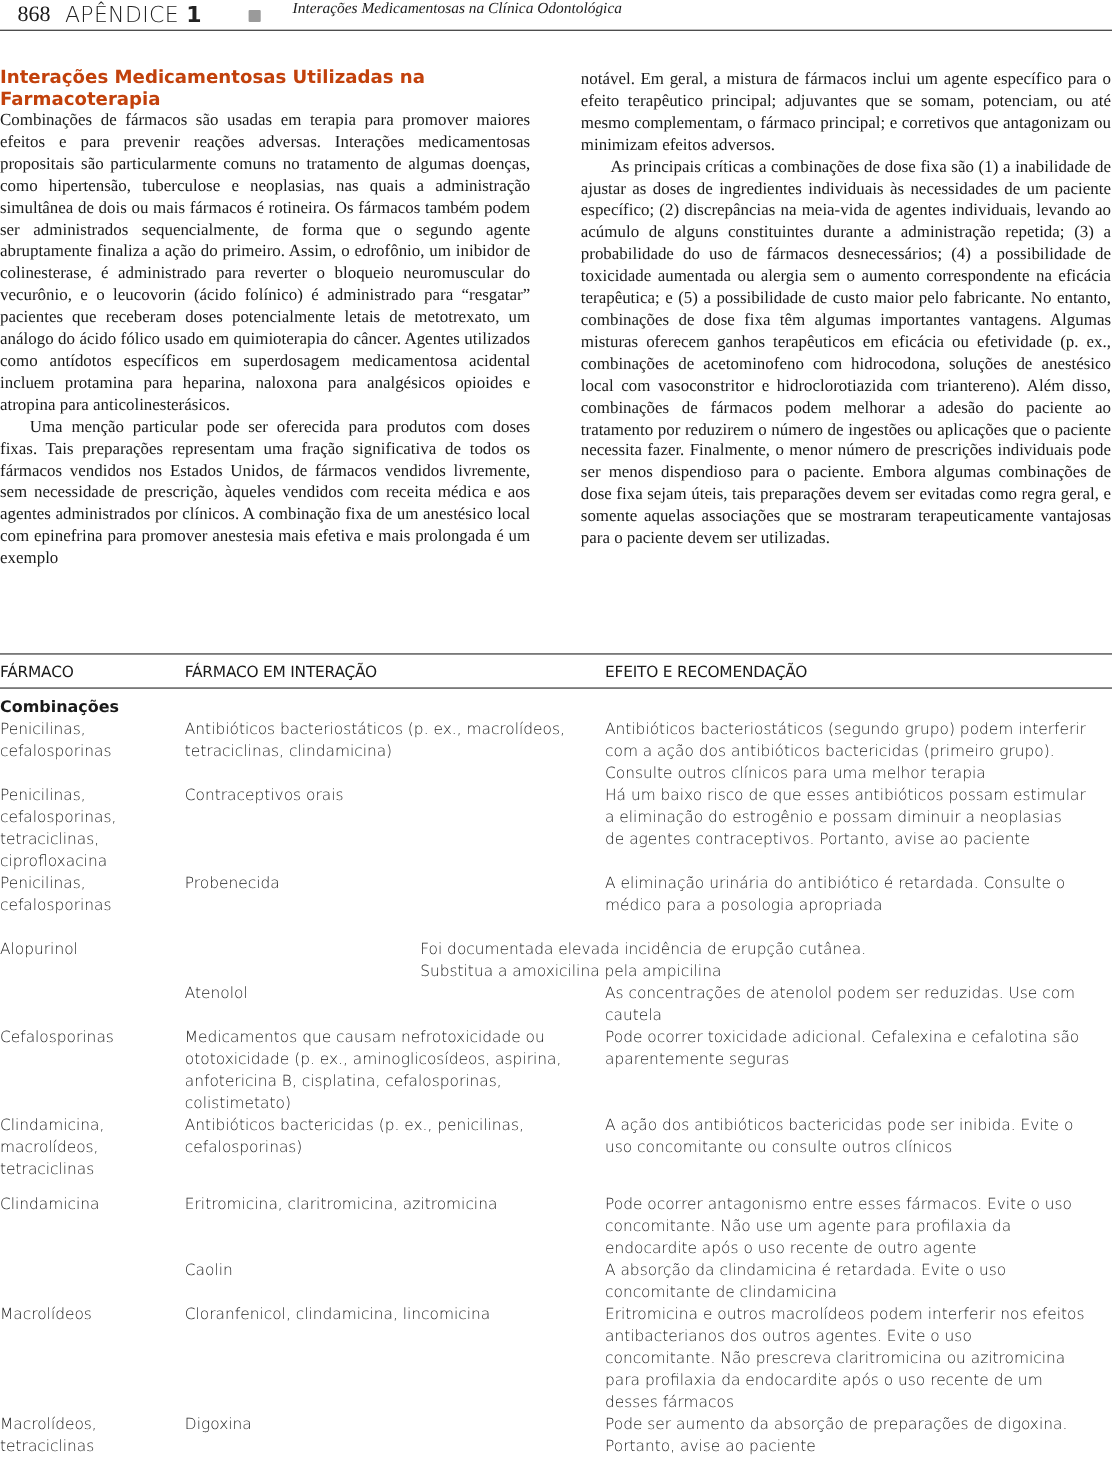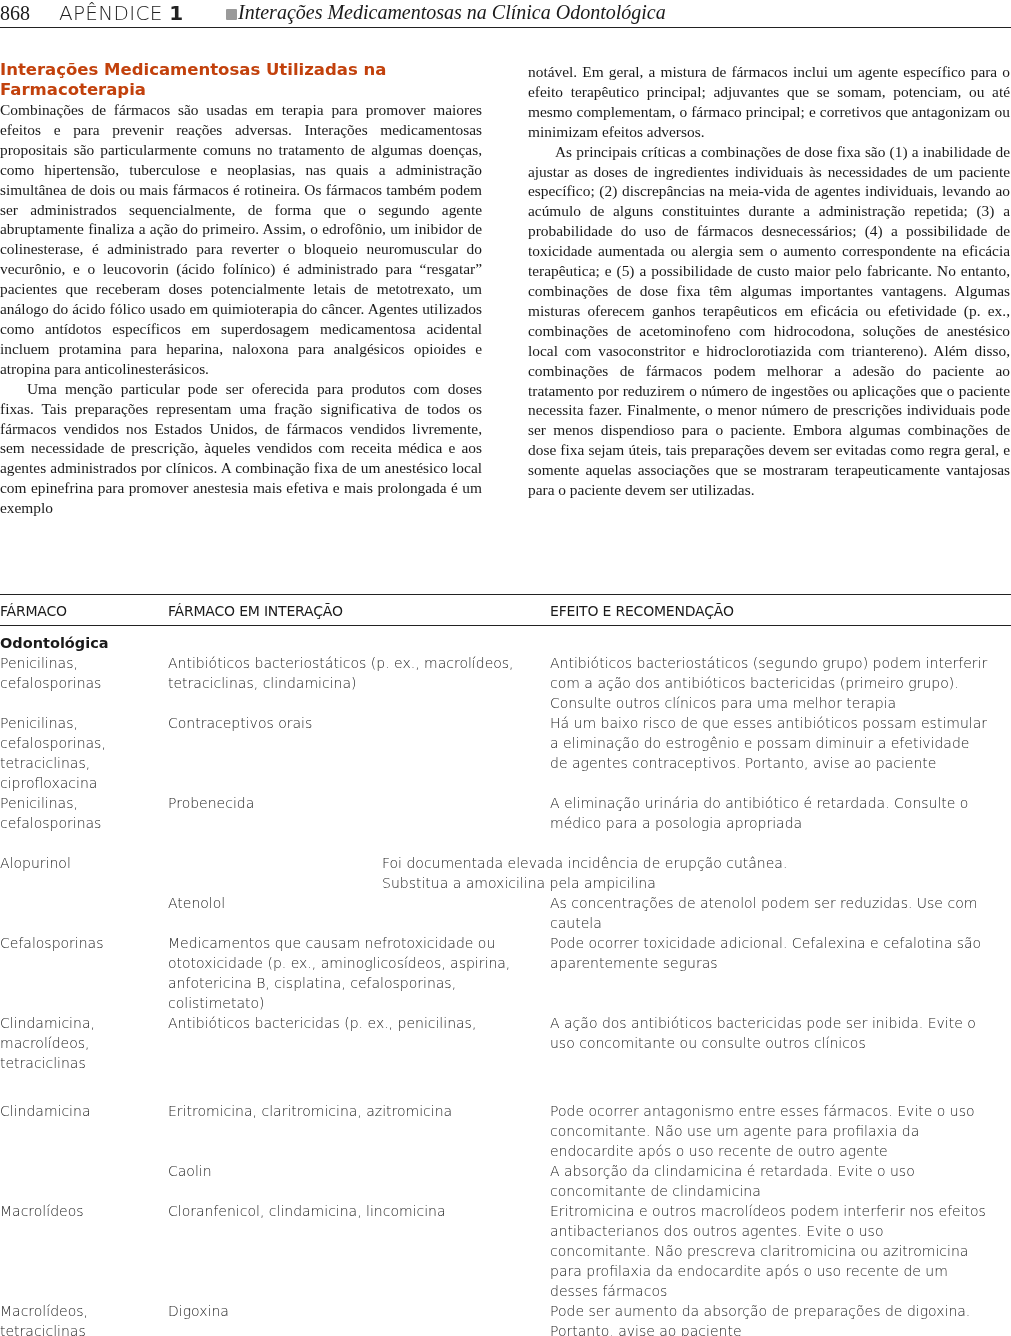--- a/index.html
+++ b/index.html
@@ -2,25 +2,25 @@
 <html><head>
 <meta charset="utf-8">
 <style>
   html, body { margin: 0; padding: 0; background: #ffffff; }
   body { width: 1011px; height: 1336px; position: relative; overflow: hidden; color: #1a1a1a; }
   .header {
     position: absolute; left: 0; top: 0; width: 1011px; height: 27px;
     border-bottom: 1.5px solid #222;
     font-family: "Liberation Serif", serif;
   }
-  .pagenum { position: absolute; left: 0; top: 2px; font-size: 20px; }
+  .pagenum { position: absolute; left: 16px; top: 2px; font-size: 20px; }
   .appendix { position: absolute; left: 59px; top: 1px; font-size: 20px; font-family: "DejaVu Sans", sans-serif; font-weight: 300; letter-spacing: 0.3px; color: #222; }
   .appendix b { font-weight: 700; }
   .square { position: absolute; left: 226px; top: 9px; width: 11px; height: 11px; background: #9a9a9a; border-radius: 1px; }
-  .running-title { position: absolute; left: 238px; top: 1px; font-size: 20px; font-style: italic; }
+  .running-title { position: absolute; left: 266px; top: 1px; font-size: 14px; font-style: italic; }
 
   .col { position: absolute; top: 60px; width: 482px; font-family: "Liberation Serif", serif; font-size: 15.4px; line-height: 19.9px; text-align: justify; }
   .col-left { left: 0; }
   .col-right { left: 528px; top: 62px; }
   .sec-title { font-family: "DejaVu Sans", sans-serif; font-weight: 700; font-size: 16.5px; line-height: 20px; margin: 0; color: #c2410c; }
   .para { margin: 0; }
   .indent { text-indent: 27px; }
 
   .table-wrap { position: absolute; left: 0; top: 594px; width: 1011px; font-family: "DejaVu Sans", sans-serif; font-size: 14px; line-height: 20px; color: #1a1a1a; }
   .top-rule { border-top: 1.5px solid #222; }
@@ -58,21 +58,21 @@
   <p class="para indent">As principais críticas a combinações de dose fixa são (1) a inabilidade de ajustar as doses de ingredientes individuais às necessidades de um paciente específico; (2) discrepâncias na meia-vida de agentes individuais, levando ao acúmulo de alguns constituintes durante a administração repetida; (3) a probabilidade do uso de fármacos desnecessários; (4) a possibilidade de toxicidade aumentada ou alergia sem o aumento correspondente na eficácia terapêutica; e (5) a possibilidade de custo maior pelo fabricante. No entanto, combinações de dose fixa têm algumas importantes vantagens. Algumas misturas oferecem ganhos terapêuticos em eficácia ou efetividade (p. ex., combinações de acetominofeno com hidrocodona, soluções de anestésico local com vasoconstritor e hidroclorotiazida com triantereno). Além disso, combinações de fármacos podem melhorar a adesão do paciente ao tratamento por reduzirem o número de ingestões ou aplicações que o paciente necessita fazer. Finalmente, o menor número de prescrições individuais pode ser menos dispendioso para o paciente. Embora algumas combinações de dose fixa sejam úteis, tais preparações devem ser evitadas como regra geral, e somente aquelas associações que se mostraram terapeuticamente vantajosas para o paciente devem ser utilizadas.</p>
 </div>
 
 <div class="table-wrap">
   <div class="top-rule"></div>
   <div class="thead">
     <div class="c1">FÁRMACO</div>
     <div class="c2">FÁRMACO EM INTERAÇÃO</div>
     <div class="c3">EFEITO E RECOMENDAÇÃO</div>
   </div>
-  <div class="group">Odontológica</div>
+  <div class="group">Combinações</div>
   <div id="rows">
       <div class="row">
         <div class="cell c1">
           <span>Penicilinas,</span>
           <span>cefalosporinas</span>
         </div>
         <div class="cell c2">
           <span>Antibióticos bacteriostáticos (p. ex., macrolídeos,</span>
           <span>tetraciclinas, clindamicina)</span>
         </div>
@@ -87,21 +87,21 @@
           <span>Penicilinas,</span>
           <span>cefalosporinas,</span>
           <span>tetraciclinas,</span>
           <span>ciprofloxacina</span>
         </div>
         <div class="cell c2">
           <span>Contraceptivos orais</span>
         </div>
         <div class="cell c3">
           <span>Há um baixo risco de que esses antibióticos possam estimular</span>
-          <span>a eliminação do estrogênio e possam diminuir a efetividade</span>
+          <span>a eliminação do estrogênio e possam diminuir a neoplasias</span>
           <span>de agentes contraceptivos. Portanto, avise ao paciente</span>
         </div>
       </div>
       <div class="row" style="margin-bottom: 20px;">
         <div class="cell c1">
           <span>Penicilinas,</span>
           <span>cefalosporinas</span>
         </div>
         <div class="cell c2">
           <span>Probenecida</span>
@@ -138,28 +138,29 @@
           <span>Medicamentos que causam nefrotoxicidade ou</span>
           <span>ototoxicidade (p. ex., aminoglicosídeos, aspirina,</span>
           <span>anfotericina B, cisplatina, cefalosporinas,</span>
           <span>colistimetato)</span>
         </div>
         <div class="cell c3">
           <span>Pode ocorrer toxicidade adicional. Cefalexina e cefalotina são</span>
           <span>aparentemente seguras</span>
         </div>
       </div>
-      <div class="row" style="margin-bottom: 28px;">
+      <div class="row" style="margin-bottom: 12px;">
         <div class="cell c1">
           <span>Clindamicina,</span>
           <span>macrolídeos,</span>
           <span>tetraciclinas</span>
         </div>
         <div class="cell c2">
           <span>Antibióticos bactericidas (p. ex., penicilinas,</span>
+          <span>cefalosporinas)</span>
         </div>
         <div class="cell c3">
           <span>A ação dos antibióticos bactericidas pode ser inibida. Evite o</span>
           <span>uso concomitante ou consulte outros clínicos</span>
         </div>
       </div>
       <div class="row">
         <div class="cell c1">
           <span>Clindamicina</span>
         </div>

